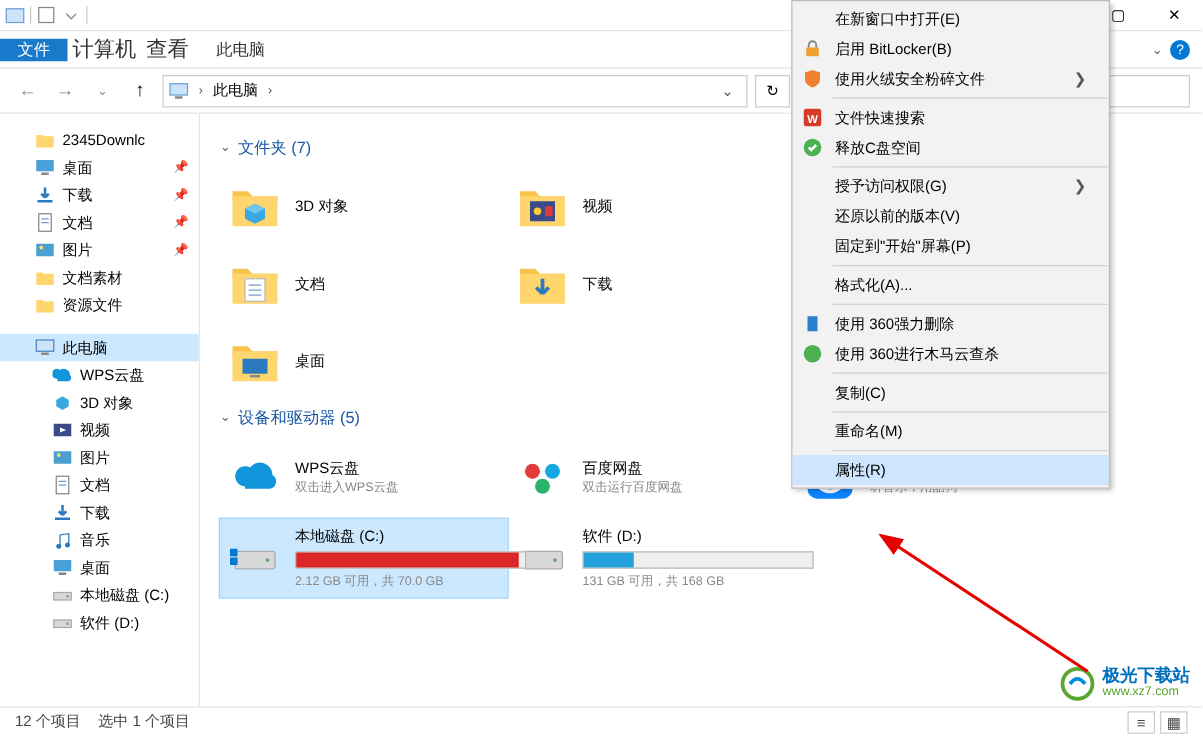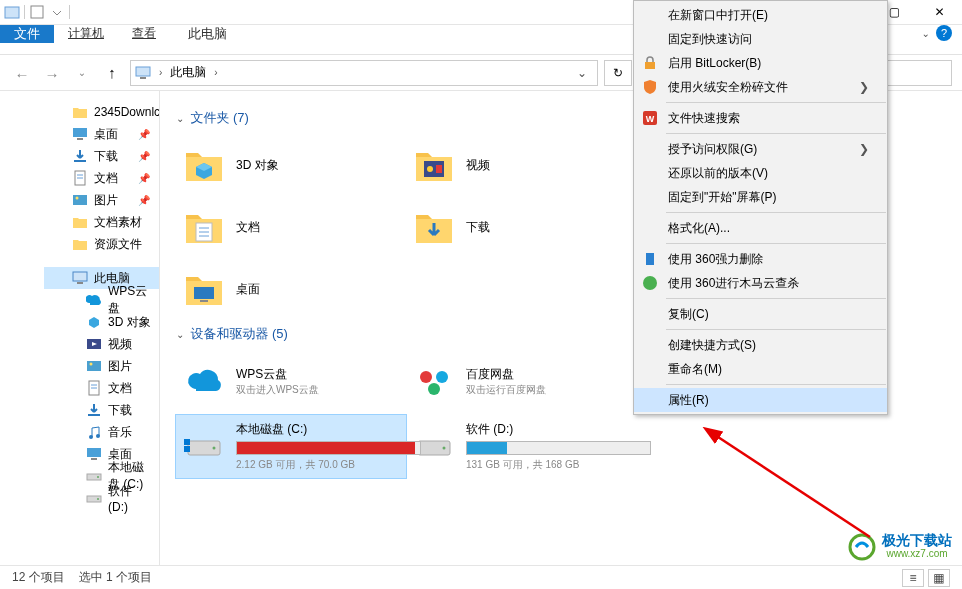--- a/index.html
+++ b/index.html
@@ -7,23 +7,23 @@
     
     
     .titlebar { height: 25px; display: flex; align-items: center; border-bottom: 1px solid #e5e5e5; }
     .titlebar-left { display: flex; align-items: center; gap: 4px; padding: 0 4px; }
     .tb-icon { width: 16px; height: 16px; display: inline-block; }
     .tb-sep { width: 1px; height: 14px; background: #ccc; }
     .titlebar-right { margin-left: auto; display: flex; }
     .win-btn { width: 45px; height: 25px; display: flex; align-items: center; justify-content: center; cursor: pointer; }
     
     
-    .ribbon { height: 30px; display: flex; align-items: flex-start; border-bottom: 1px solid #e2e2e2; position: relative; }
+    .ribbon { height: 30px; display: flex; align-items: center; border-bottom: 1px solid #e2e2e2; position: relative; }
     .ribbon-file { background: #1979ca; color: #fff; padding: 0 14px; display: flex; align-items: center; cursor: pointer; font-size: 13px; }
-    .ribbon-tab { padding: 0 14px; display: flex; align-items: center; cursor: pointer; font-size: 12px; color: #333; text-decoration: underline; }
+    .ribbon-tab { padding: 0 4px; display: flex; align-items: center; cursor: pointer; font-size: 17px; color: #333; }
     .ribbon .contextual { display: flex; align-items: stretch; }
     .contextual-group { background: #bfe6bf; display:flex; flex-direction:column; align-items:center; justify-content:center; padding:0 8px; min-width: 90px; }
     .contextual-header { font-size: 11px; color: #333; text-align:center; line-height:13px; }
     .contextual-tab { font-size: 13px; }
     .ribbon-title { padding: 0 18px; display:flex; align-items:center; font-size:13px; color:#333; }
     .ribbon-help { margin-left:auto; display:flex; align-items:center; gap:6px; padding-right:10px; }
     .chevron-down { font-size:10px; color:#555; }
     .help-icon { width:16px; height:16px; border-radius:50%; background:#0078d4; color:#fff; display:flex; align-items:center; justify-content:center; font-size:11px; }
     
     
@@ -34,21 +34,21 @@
     .addr-pc-icon { width:16px; height:16px; }
     .addr-seg { color:#000; }
     .addr-chevron { color:#555; font-size:10px; padding:0 2px; }
     .addr-drop { margin-left:auto; color:#555; padding:0 6px; cursor:pointer; }
     .addr-refresh { width:28px; height:26px; border:1px solid #ccc; display:flex; align-items:center; justify-content:center; cursor:pointer; }
     .search-box { width:314px; height:26px; border:1px solid #ccc; padding:0 6px; display:flex; align-items:center; }
     
     
     .main { display:flex; height: calc(589px - 25px - 30px - 36px - 24px); }
     .sidebar { width:160px; border-right:1px solid #e5e5e5; overflow:hidden; padding-top:10px; }
-    .side-item { display:flex; align-items:center; gap:6px; padding:3px 8px 3px 28px; cursor:pointer; height:22px;margin-left:44px; }
+    .side-item { display:flex; align-items:center; gap:6px; padding:3px 8px 3px 28px; cursor:pointer; height:22px; }
     .side-item.l2 { padding-left:42px; }
     .side-item.sel { background:#cce8ff; }
     .side-item .pin { margin-left:auto; font-size:10px; color:#666; }
     .side-icon { width:16px; height:16px; flex-shrink:0; display:inline-block; }
     .side-gap { height:12px; }
     
     .content { flex:1; padding: 10px 16px; overflow:auto; }
     .group-header { display:flex; align-items:center; gap:6px; color:#1a59a6; font-size:13px; margin:8px 0 10px 0; cursor:pointer; }
     .group-header .chev { font-size:10px; color:#555; }
     .folder-grid { display:flex; flex-wrap:wrap; gap:6px 0; }
@@ -77,21 +77,21 @@
     .menu-sep { height:1px; background:#d0d0d0; margin:3px 1px 3px 32px; }
     .menu-icon { position:absolute; left:8px; width:16px; height:16px; display:flex; align-items:center; justify-content:center; }
     .menu-item.highlighted { background:#cde5ff; }
     
     
     .anno-arrow { position:absolute; pointer-events:none; z-index:200; }
     
     
     .watermark { position:absolute; right:10px; bottom:28px; display:flex; align-items:center; gap:6px; z-index:50; }
     .wm-logo { width:28px; height:28px; }
-    .wm-text { display:flex; flex-direction:column; line-height:14px;align-items:center; }
+    .wm-text { display:flex; flex-direction:column; line-height:14px; }
     .wm-text .t1 { color:#006fbd; font-size:14px; font-weight:bold; }
     .wm-text .t2 { color:#5aa62e; font-size:10px; }
     
     
     .ic-folder { fill:#ffd66e; }
     .ic-folder-tab { fill:#f8c24c; }
   </style>
 </head>
 <body>
 
@@ -476,23 +476,20 @@
     <div class="view-btn">≡</div>
     <div class="view-btn">▦</div>
   </div>
 </div>
 
 <div class="context-menu" id="ctx">
     <div class="menu-item">
       <span>在新窗口中打开(E)</span>
     </div>
     <div class="menu-item">
-      <span>固定到快速访问</span>
-    </div>
-    <div class="menu-item">
       <span class="menu-icon">
         <svg width="16" height="16" viewBox="0 0 16 16">
           <rect x="3" y="7" width="10" height="7" fill="#f0a030"></rect>
           <path d="M5 7V5a3 3 0 0 1 6 0v2" fill="none" stroke="#888" stroke-width="1.5"></path>
         </svg>
       </span>
       <span>启用 BitLocker(B)</span>
     </div>
     <div class="menu-item">
       <span class="menu-icon">
@@ -506,20 +503,29 @@
     <div class="menu-sep"></div>
     <div class="menu-item">
       <span class="menu-icon">
         <svg width="16" height="16" viewBox="0 0 16 16">
           <rect x="1" y="1" width="14" height="14" rx="2" fill="#d63a2a"></rect>
           <text x="8" y="12" text-anchor="middle" fill="#fff" font-size="9" font-weight="bold">W</text>
         </svg>
       </span>
       <span>文件快速搜索</span>
     </div>
+    <div class="menu-item">
+      <span class="menu-icon">
+        <svg width="16" height="16" viewBox="0 0 16 16">
+          <circle cx="8" cy="8" r="7" fill="#4ab050"></circle>
+          <path d="M5 8l2 2 4-4" stroke="#fff" stroke-width="2" fill="none"></path>
+        </svg>
+      </span>
+      <span>释放C盘空间</span>
+    </div>
     <div class="menu-sep"></div>
     <div class="menu-item">
       <span>授予访问权限(G)</span>
       <span class="arrow">❯</span>
     </div>
     <div class="menu-item">
       <span>还原以前的版本(V)</span>
     </div>
     <div class="menu-item">
       <span>固定到"开始"屏幕(P)</span>
@@ -543,23 +549,20 @@
           <circle cx="8" cy="8" r="7" fill="#4ab050"></circle>
         </svg>
       </span>
       <span>使用 360进行木马云查杀</span>
     </div>
     <div class="menu-sep"></div>
     <div class="menu-item">
       <span>复制(C)</span>
     </div>
     <div class="menu-sep"></div>
-    <div class="menu-item">
-      <span>创建快捷方式(S)</span>
-    </div>
     <div class="menu-item">
       <span>重命名(M)</span>
     </div>
     <div class="menu-sep"></div>
     <div class="menu-item highlighted">
       <span>属性(R)</span>
     </div>
   </div>
 
 <svg class="anno-arrow" style="left:700px; top:427px; width:180px; height:120px;" viewBox="0 0 180 120">

